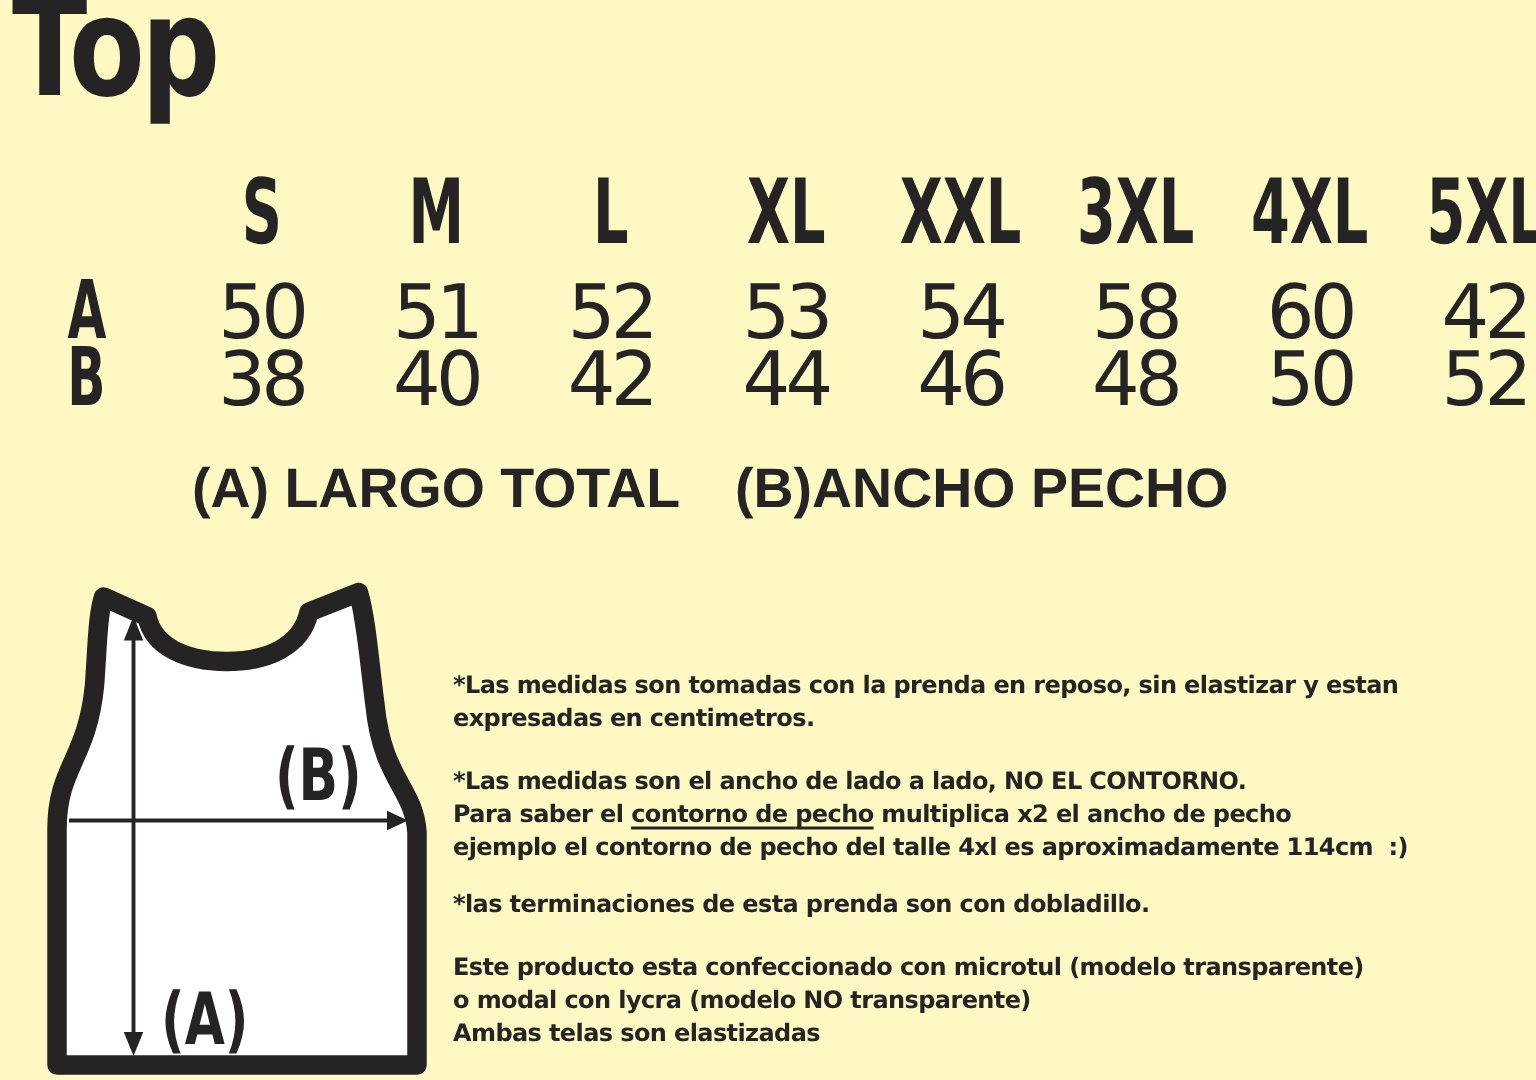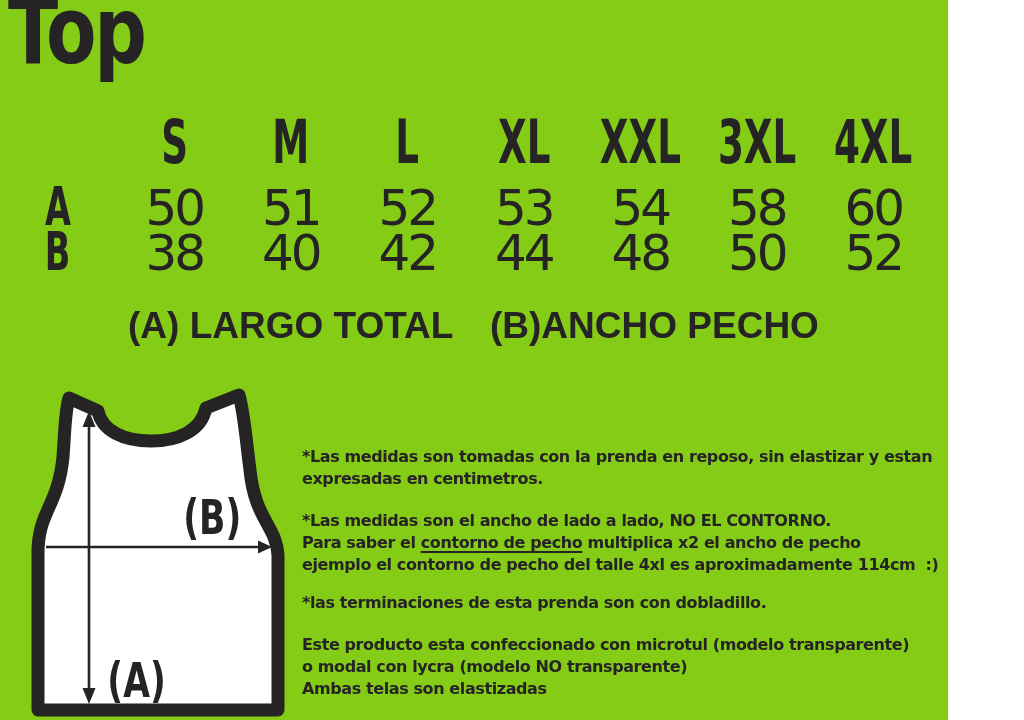--- a/index.html
+++ b/index.html
@@ -1,18 +1,18 @@
 <!DOCTYPE html>
 <html><head>
 <meta charset="utf-8">
 <style>
   html,body{margin:0;padding:0;background:#fff;}
   .canvas{
-    position:relative; width:948px; height:720px; overflow:hidden;
-    background:#84cc16; color:#262324;
+    position:relative; width:1024px; height:720px; overflow:hidden;
+    background:#fef9c3; color:#262324;
     font-family:"DejaVu Sans", sans-serif;
   }
   
   .title{
     position:absolute; left:8px; top:-14px;
     font-size:92px; font-weight:bold; line-height:1;
     letter-spacing:-3px;
     transform:scaleX(0.80); transform-origin:left top;
   }
   
@@ -141,20 +141,23 @@
         <span class="val">38</span>
       </div>
     <div class="tcell">
         <span class="val">40</span>
       </div>
     <div class="tcell">
         <span class="val">42</span>
       </div>
     <div class="tcell">
         <span class="val">44</span>
+      </div>
+    <div class="tcell">
+        <span class="val">46</span>
       </div>
     <div class="tcell">
         <span class="val">48</span>
       </div>
     <div class="tcell">
         <span class="val">50</span>
       </div>
     <div class="tcell">
         <span class="val">52</span>
       </div>

